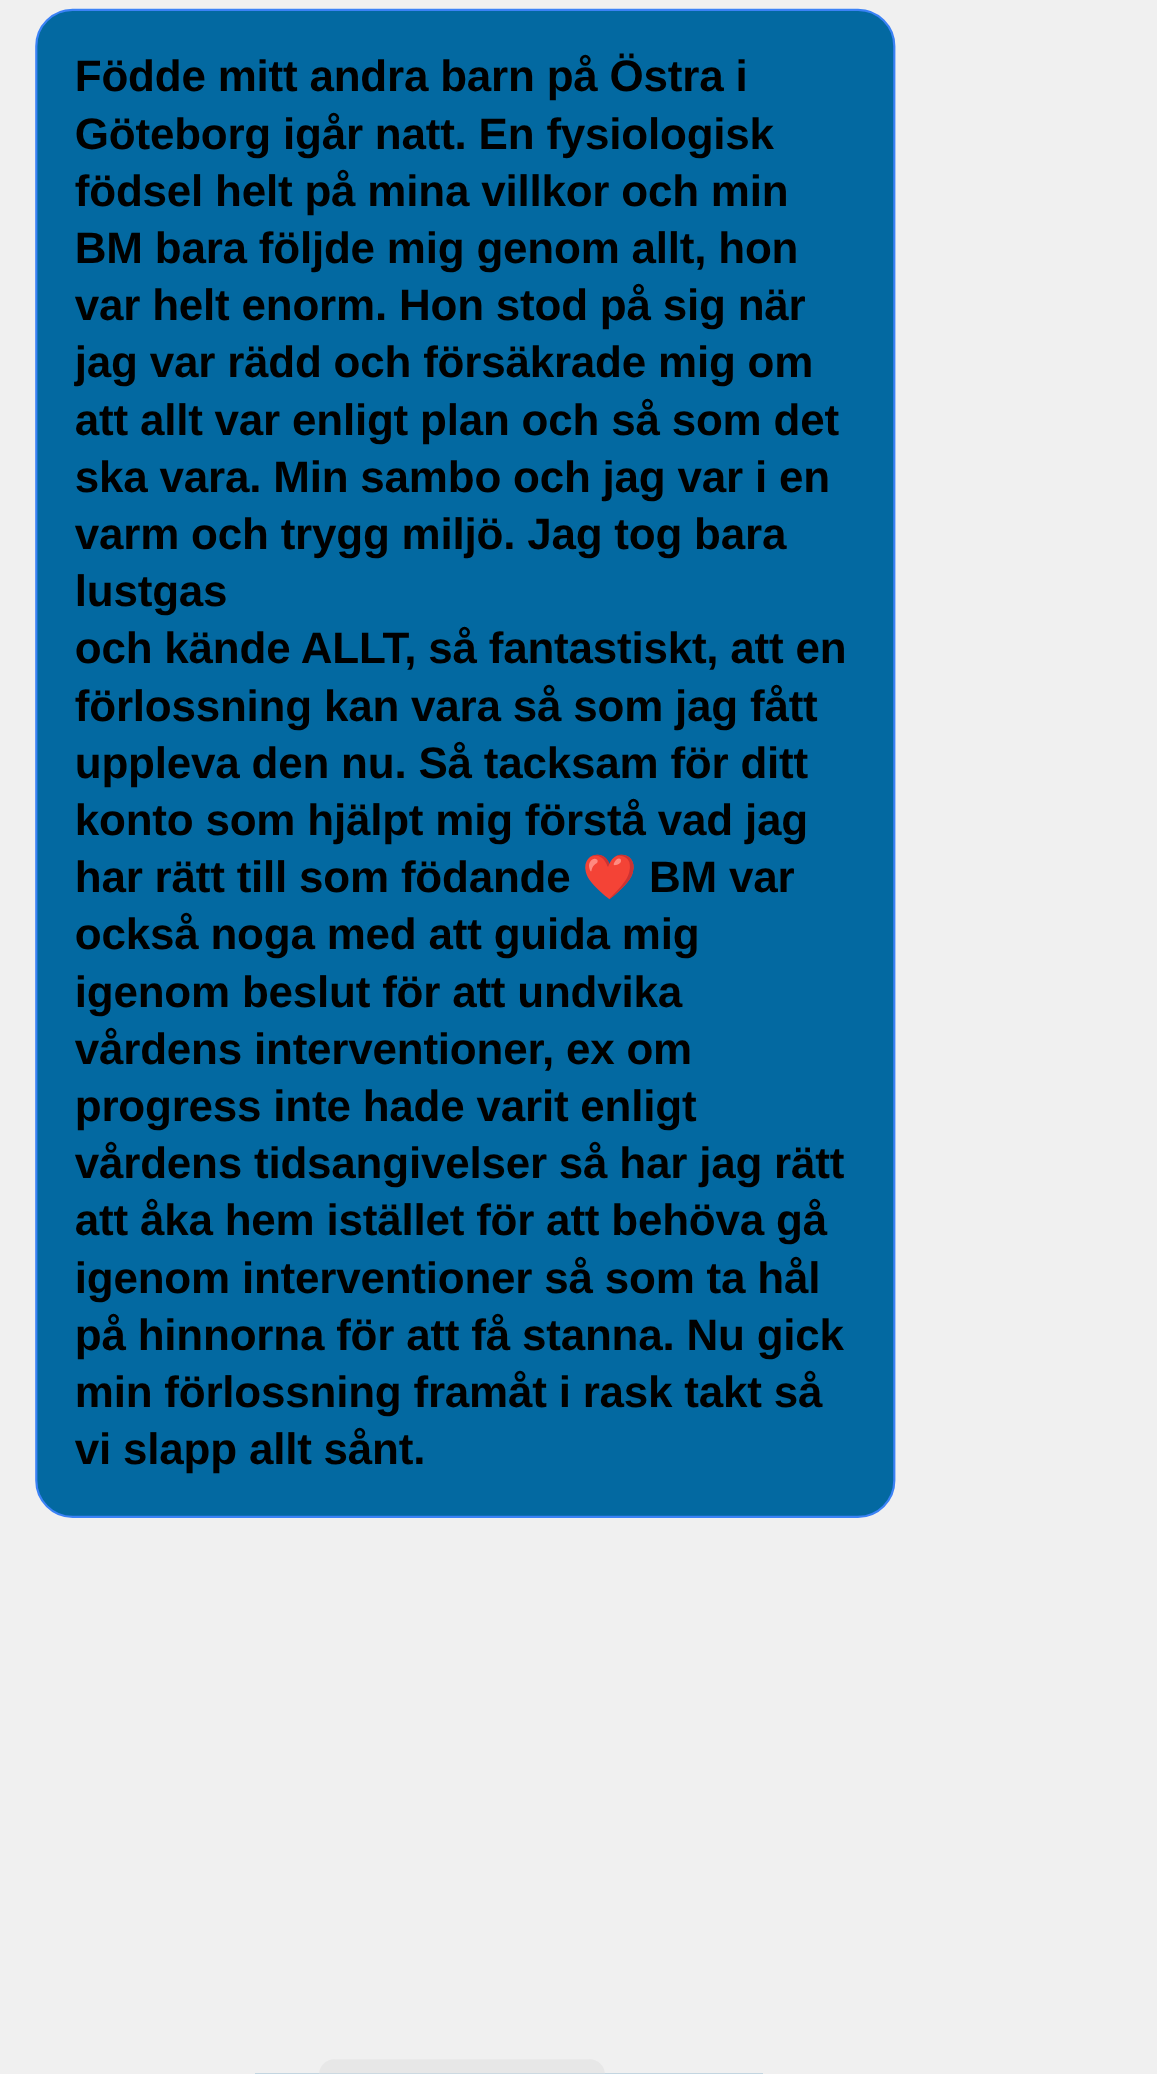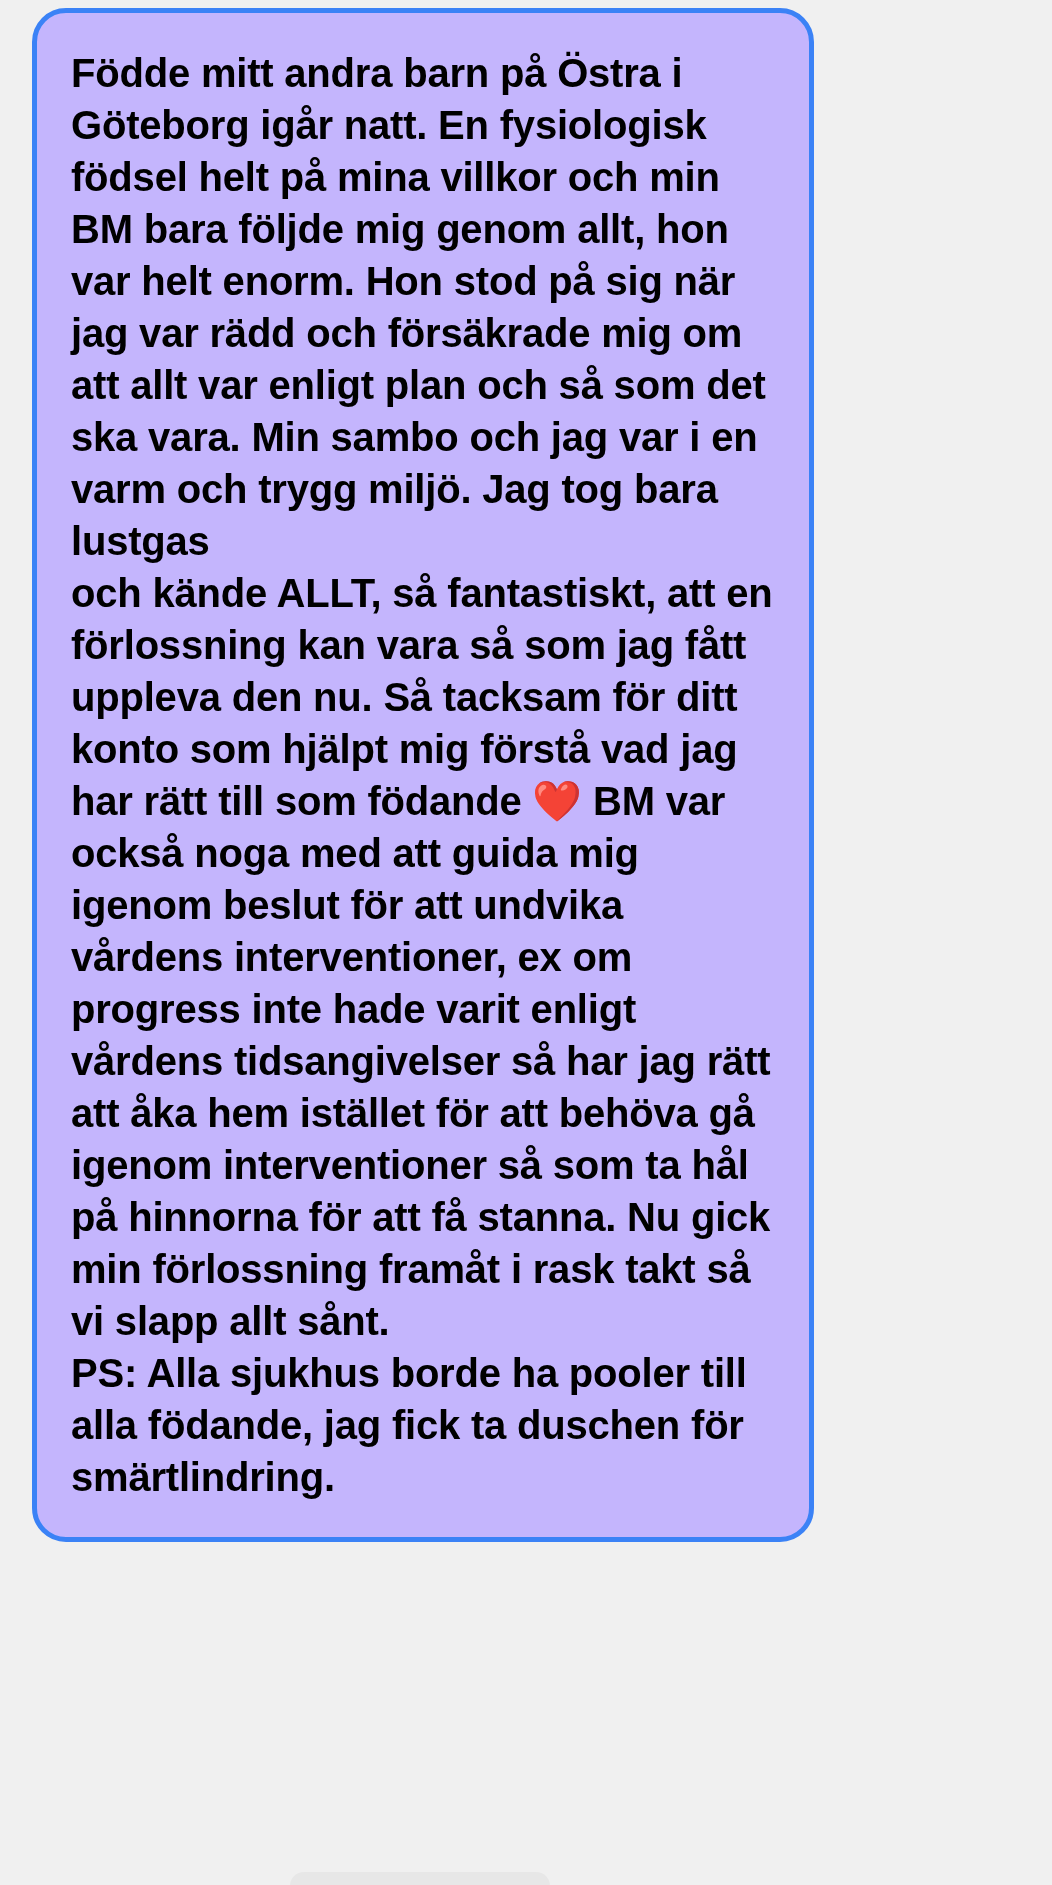--- a/index.html
+++ b/index.html
@@ -19,22 +19,22 @@
     height: 1885px;
     background: #f0f0f0;
     overflow: hidden;
   }
   .message-card {
     position: absolute;
     left: 32px;
     top: 8px;
     width: 782px;
     box-sizing: border-box;
-    background: #c4b5fd;
-    border: 5px solid #3b82f6;
+    background: #0369a1;
+    border: 2px solid #3b82f6;
     border-radius: 34px;
     padding: 34px 34px 34px 34px;
   }
   .message-body {
     font-size: 40px;
     line-height: 1.30;
     font-weight: bold;
     color: #000000;
     letter-spacing: -0.2px;
   }
@@ -53,19 +53,18 @@
 </style>
 </head>
 <body>
 
 <div class="screen">
 
   <div class="message-card">
     <div class="message-body">
       <p>Födde mitt andra barn på Östra i Göteborg igår natt. En fysiologisk födsel helt på mina villkor och min BM bara följde mig genom allt, hon var helt enorm. Hon stod på sig när jag var rädd och försäkrade mig om att allt var enligt plan och så som det ska vara. Min sambo och jag var i en varm och trygg miljö. Jag tog bara lustgas</p>
       <p> och kände ALLT, så fantastiskt, att en förlossning kan vara så som jag fått uppleva den nu. Så tacksam för ditt konto som hjälpt mig förstå vad jag har rätt till som födande ❤️ BM var också noga med att guida mig igenom beslut för att undvika vårdens interventioner, ex om progress inte hade varit enligt vårdens tidsangivelser så har jag rätt att åka hem istället för att behöva gå igenom interventioner så som ta hål på hinnorna för att få stanna. Nu gick min förlossning framåt i rask takt så vi slapp allt sånt.</p>
-      <p>PS: Alla sjukhus borde ha pooler till alla födande, jag fick ta duschen för smärtlindring.</p>
     </div>
   </div>
 
   <div class="bottom-stub"></div>
 
 </div>
 
 </body></html>

